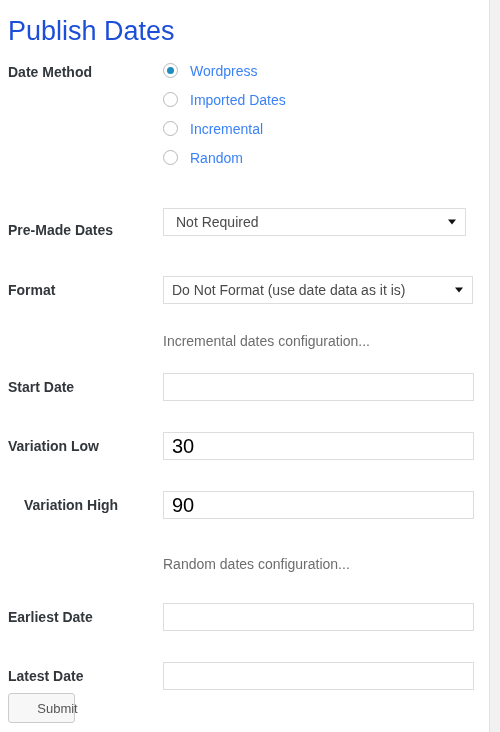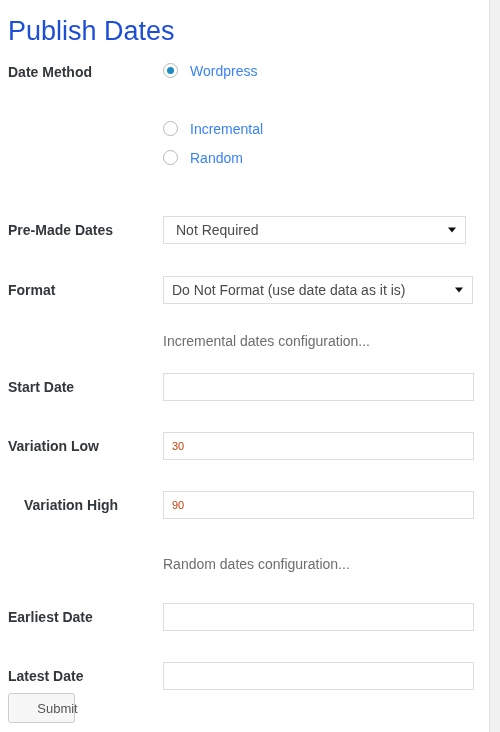--- a/index.html
+++ b/index.html
@@ -127,22 +127,22 @@
     position: absolute;
     left: 163px;
     width: 311px;
     height: 28px;
     border: 1px solid #ddd;
     background: #fff;
     box-sizing: border-box;
     display: flex;
     align-items: center;
     padding-left: 8px;
-    font-size: 11px;
-    color: #c2410c;
+    font-size: 20px;
+    color: #000000;
   }
   .note {
     position: absolute;
     left: 163px;
     font-size: 14px;
     color: #6d6d6d;
     white-space: nowrap;
   }
   .submit-btn {
     position: absolute;
@@ -170,35 +170,39 @@
   <div class="form">
 
     <div class="row" style="height:104px;">
       <div class="lbl" style="top:8px;">Date Method</div>
 
       <div class="radio-line" style="top:0px;">
         <span class="radio-dot checked"></span>
         <span class="radio-text">Wordpress</span>
       </div>
 
+      <div class="radio-line" style="top:29px;">
+        <span class="radio-dot"></span>
+        <span class="radio-text">Imported Dates</span>
+      </div>
 
       <div class="radio-line" style="top:58px;">
         <span class="radio-dot"></span>
         <span class="radio-text">Incremental</span>
       </div>
 
       <div class="radio-line" style="top:87px;">
         <span class="radio-dot"></span>
         <span class="radio-text">Random</span>
       </div>
     </div>
 
     <div class="row" style="height:60px;">
       <div class="lbl" style="top:62px;">Pre-Made Dates</div>
-      <div class="select-box" style="top:56px; width:303px;padding-left:12px;">
+      <div class="select-box" style="top:48px; width:303px;padding-left:12px;">
         <span>Not Required</span>
         <span class="select-arrow"></span>
       </div>
     </div>
 
     <div class="row" style="height:60px;">
       <div class="lbl" style="top:62px;">Format</div>
       <div class="select-box" style="top:56px; width:310px;">
         <span>Do Not Format (use date data as it is)</span>
         <span class="select-arrow"></span>

